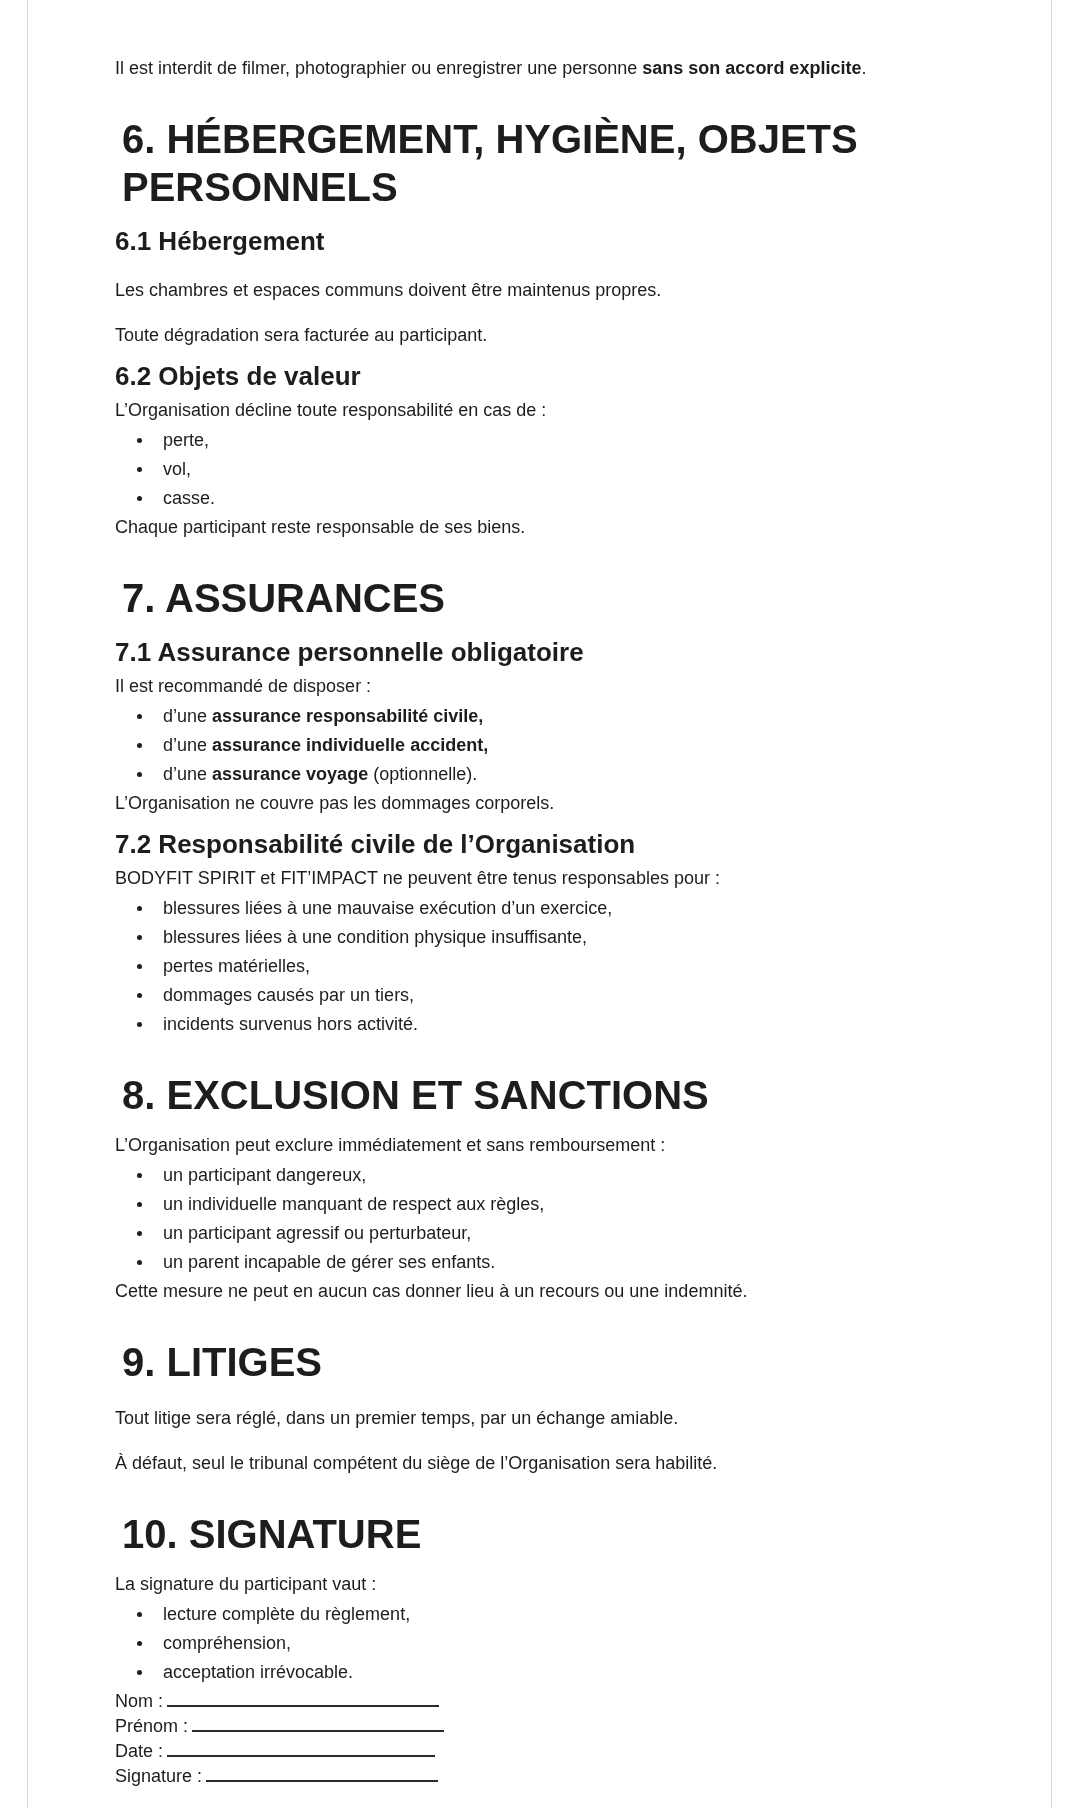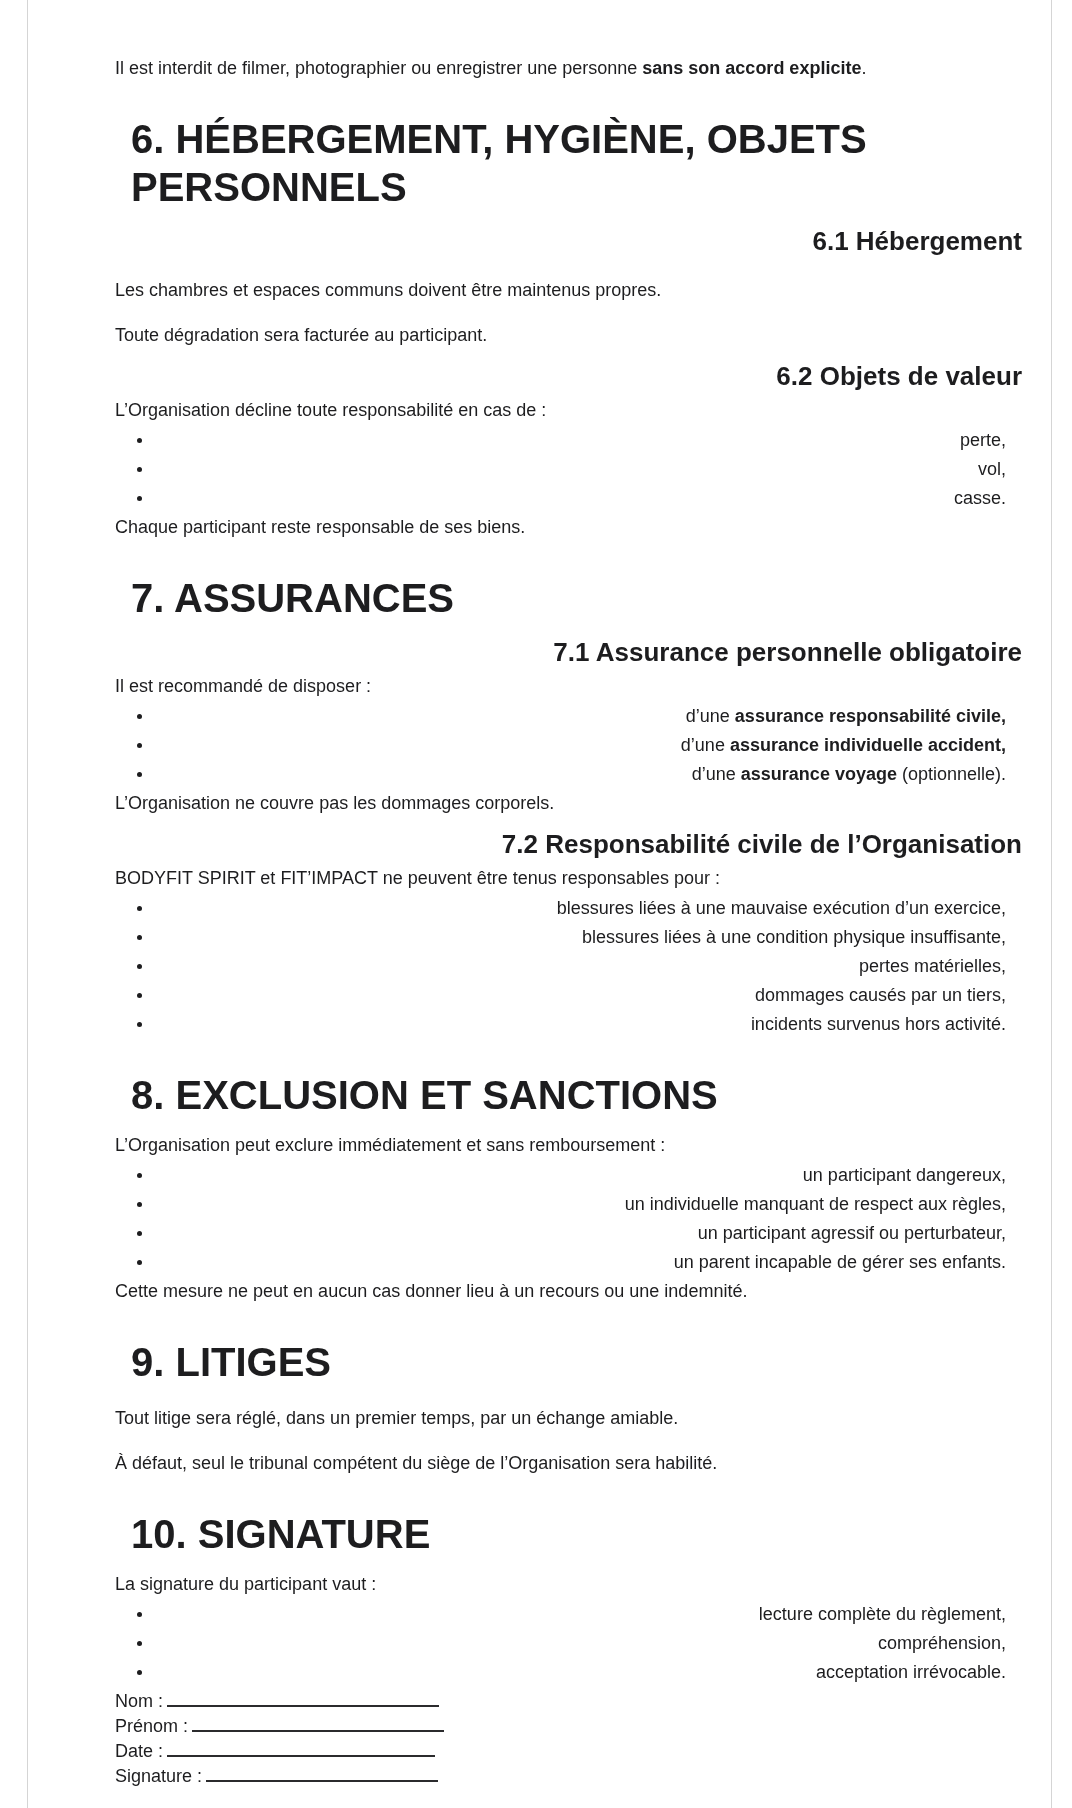--- a/index.html
+++ b/index.html
@@ -13,28 +13,27 @@
   .page-edge.left{left:27px;}
   .page-edge.right{left:1051px;}
   .content{
     box-sizing:border-box;
     padding:56px 22px 40px 115px;
     width:1044px;
   }
   p{font-size:18px;line-height:25px;margin:0 0 5px 0;}
   h1{
     font-size:40px;line-height:48px;font-weight:600;
-    margin:34px 0 14px 16px;letter-spacing:0;
+    margin:34px 0 14px 7px;letter-spacing:0;
   }
   h2{
     font-size:26px;line-height:33px;font-weight:600;
     margin:12px 0 5px 0;
-    text-align:right;
   }
-  ul{list-style:none;margin:0 0 4px 0;padding:0 16px 0 48px;text-align:right;}
+  ul{list-style:none;margin:0 0 4px 0;padding:0 16px 0 48px;}
   li{
     font-size:18px;line-height:25px;margin:0 0 4px 0;position:relative;
   }
   li::before{
     content:"";position:absolute;left:-26px;top:10px;
     width:5px;height:5px;border-radius:50%;background:#1d1d1f;
   }
   b{font-weight:700;}
   .line{display:block;margin-top:20px;}
   .sig-row{font-size:18px;line-height:25px;margin:0;}

